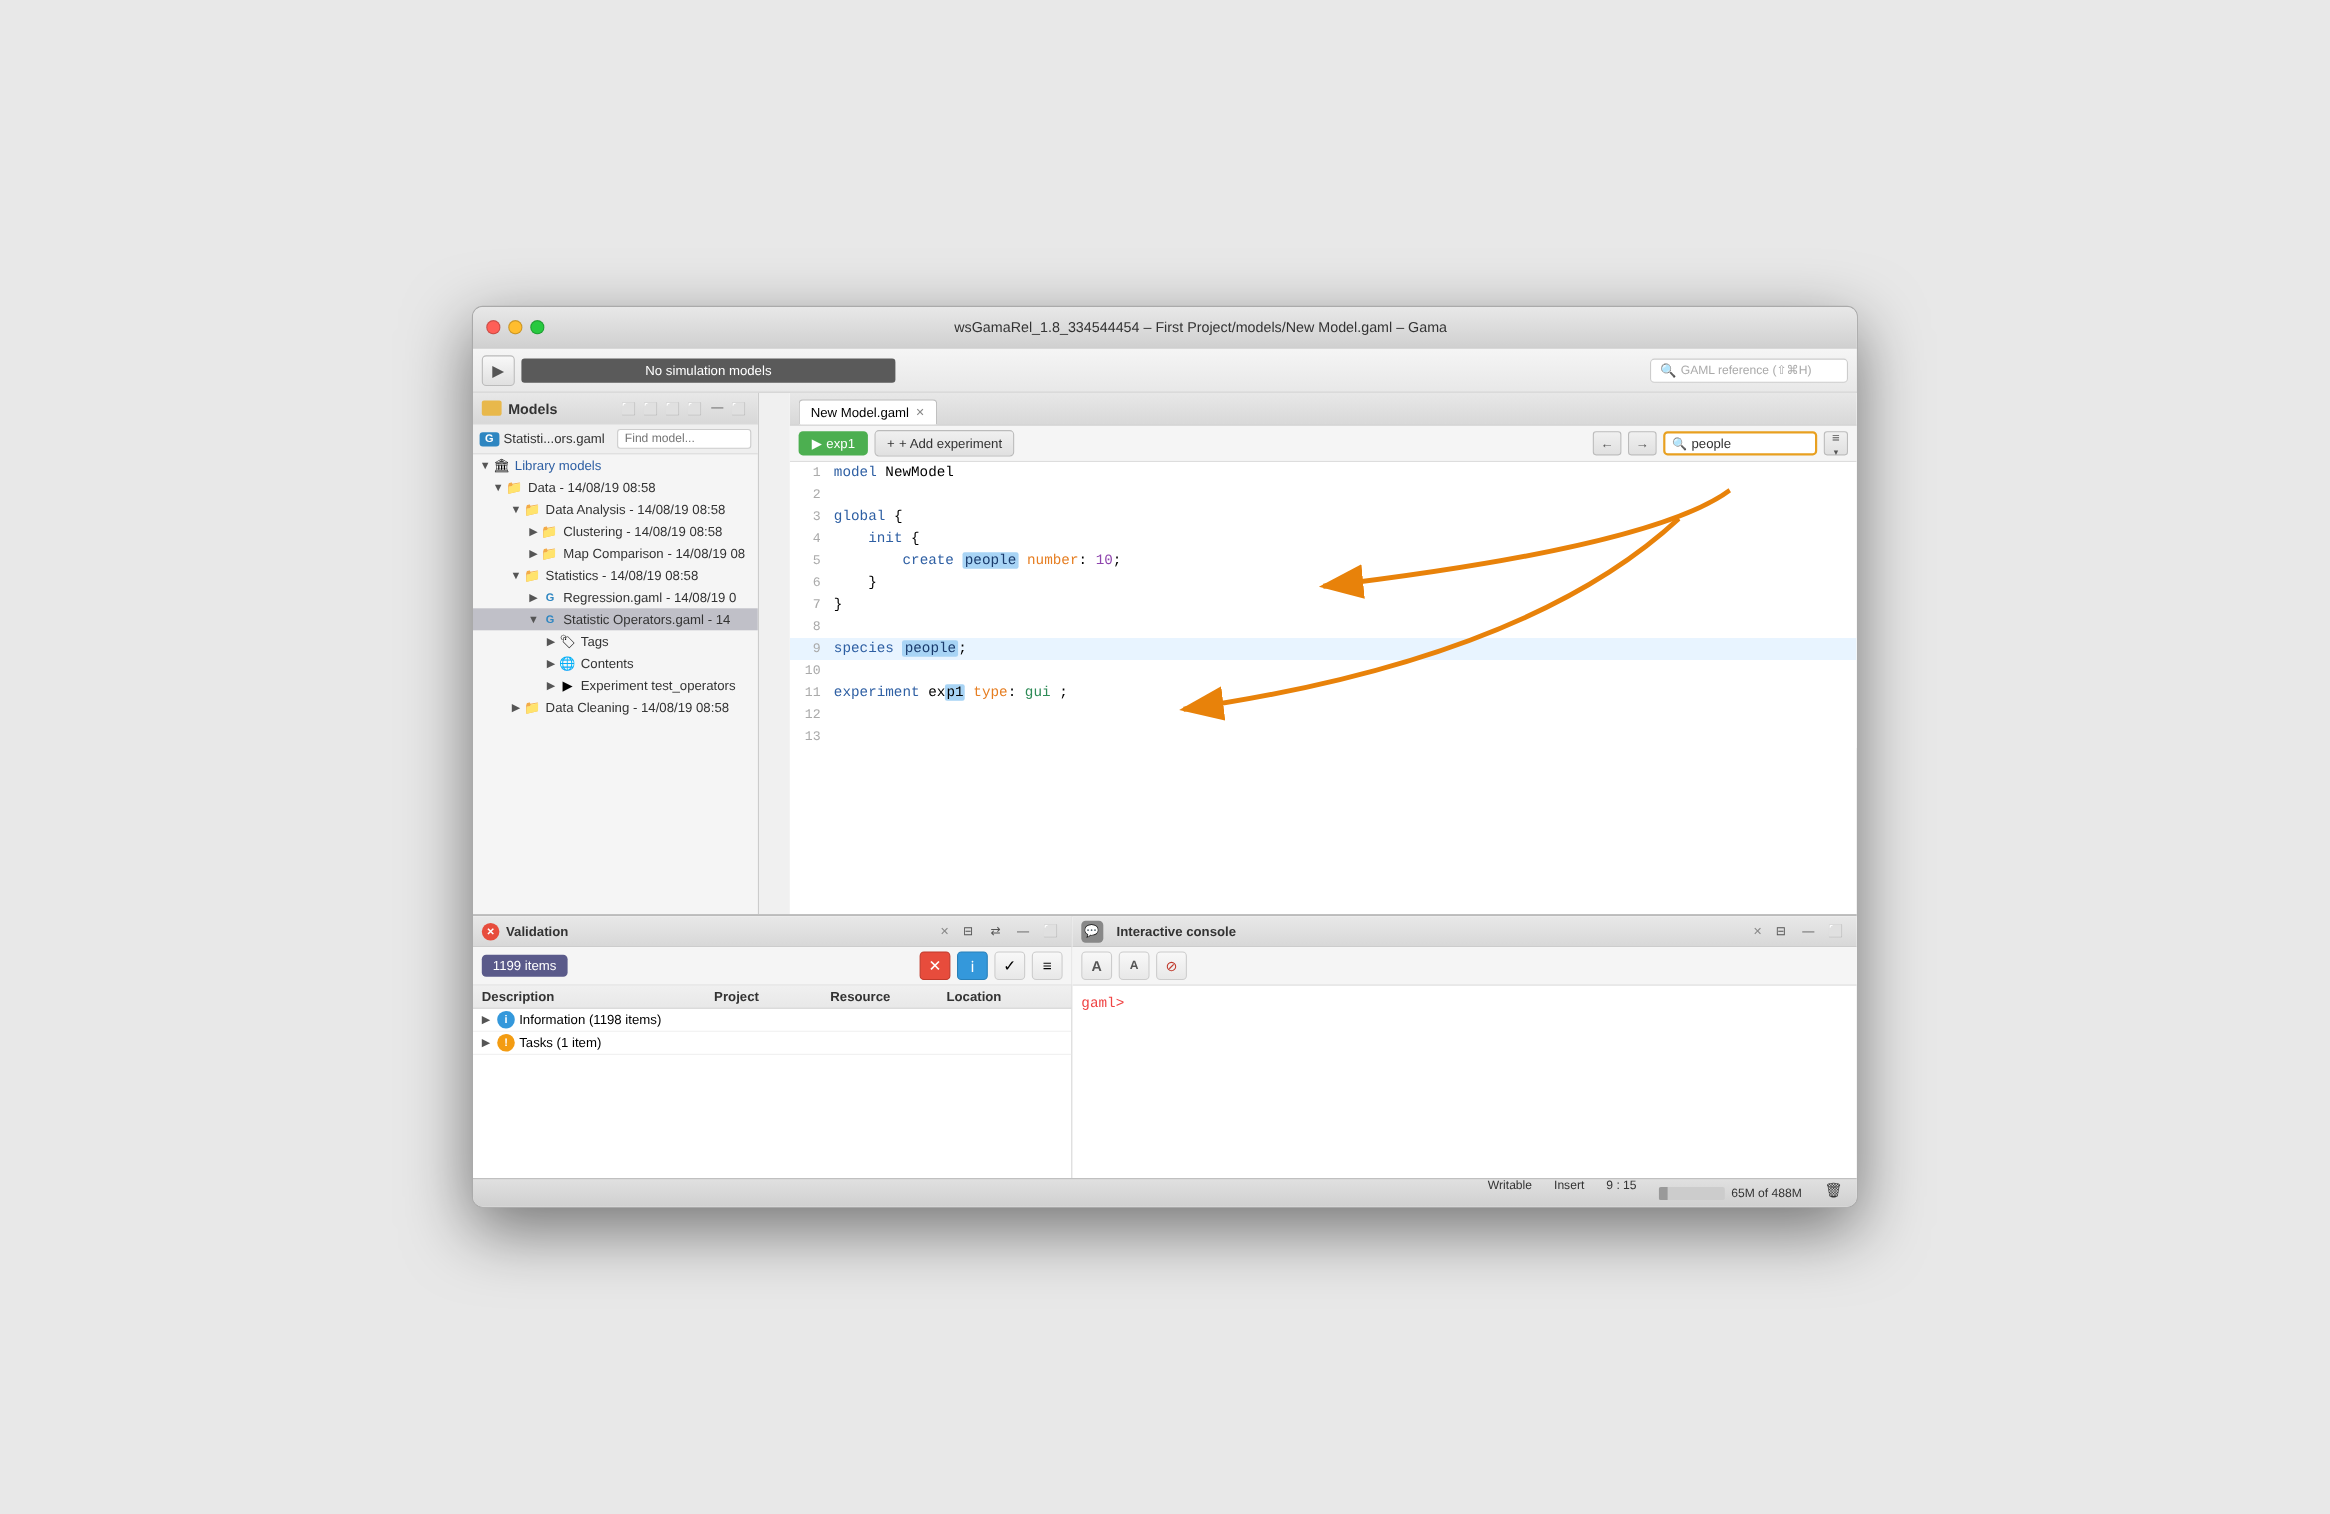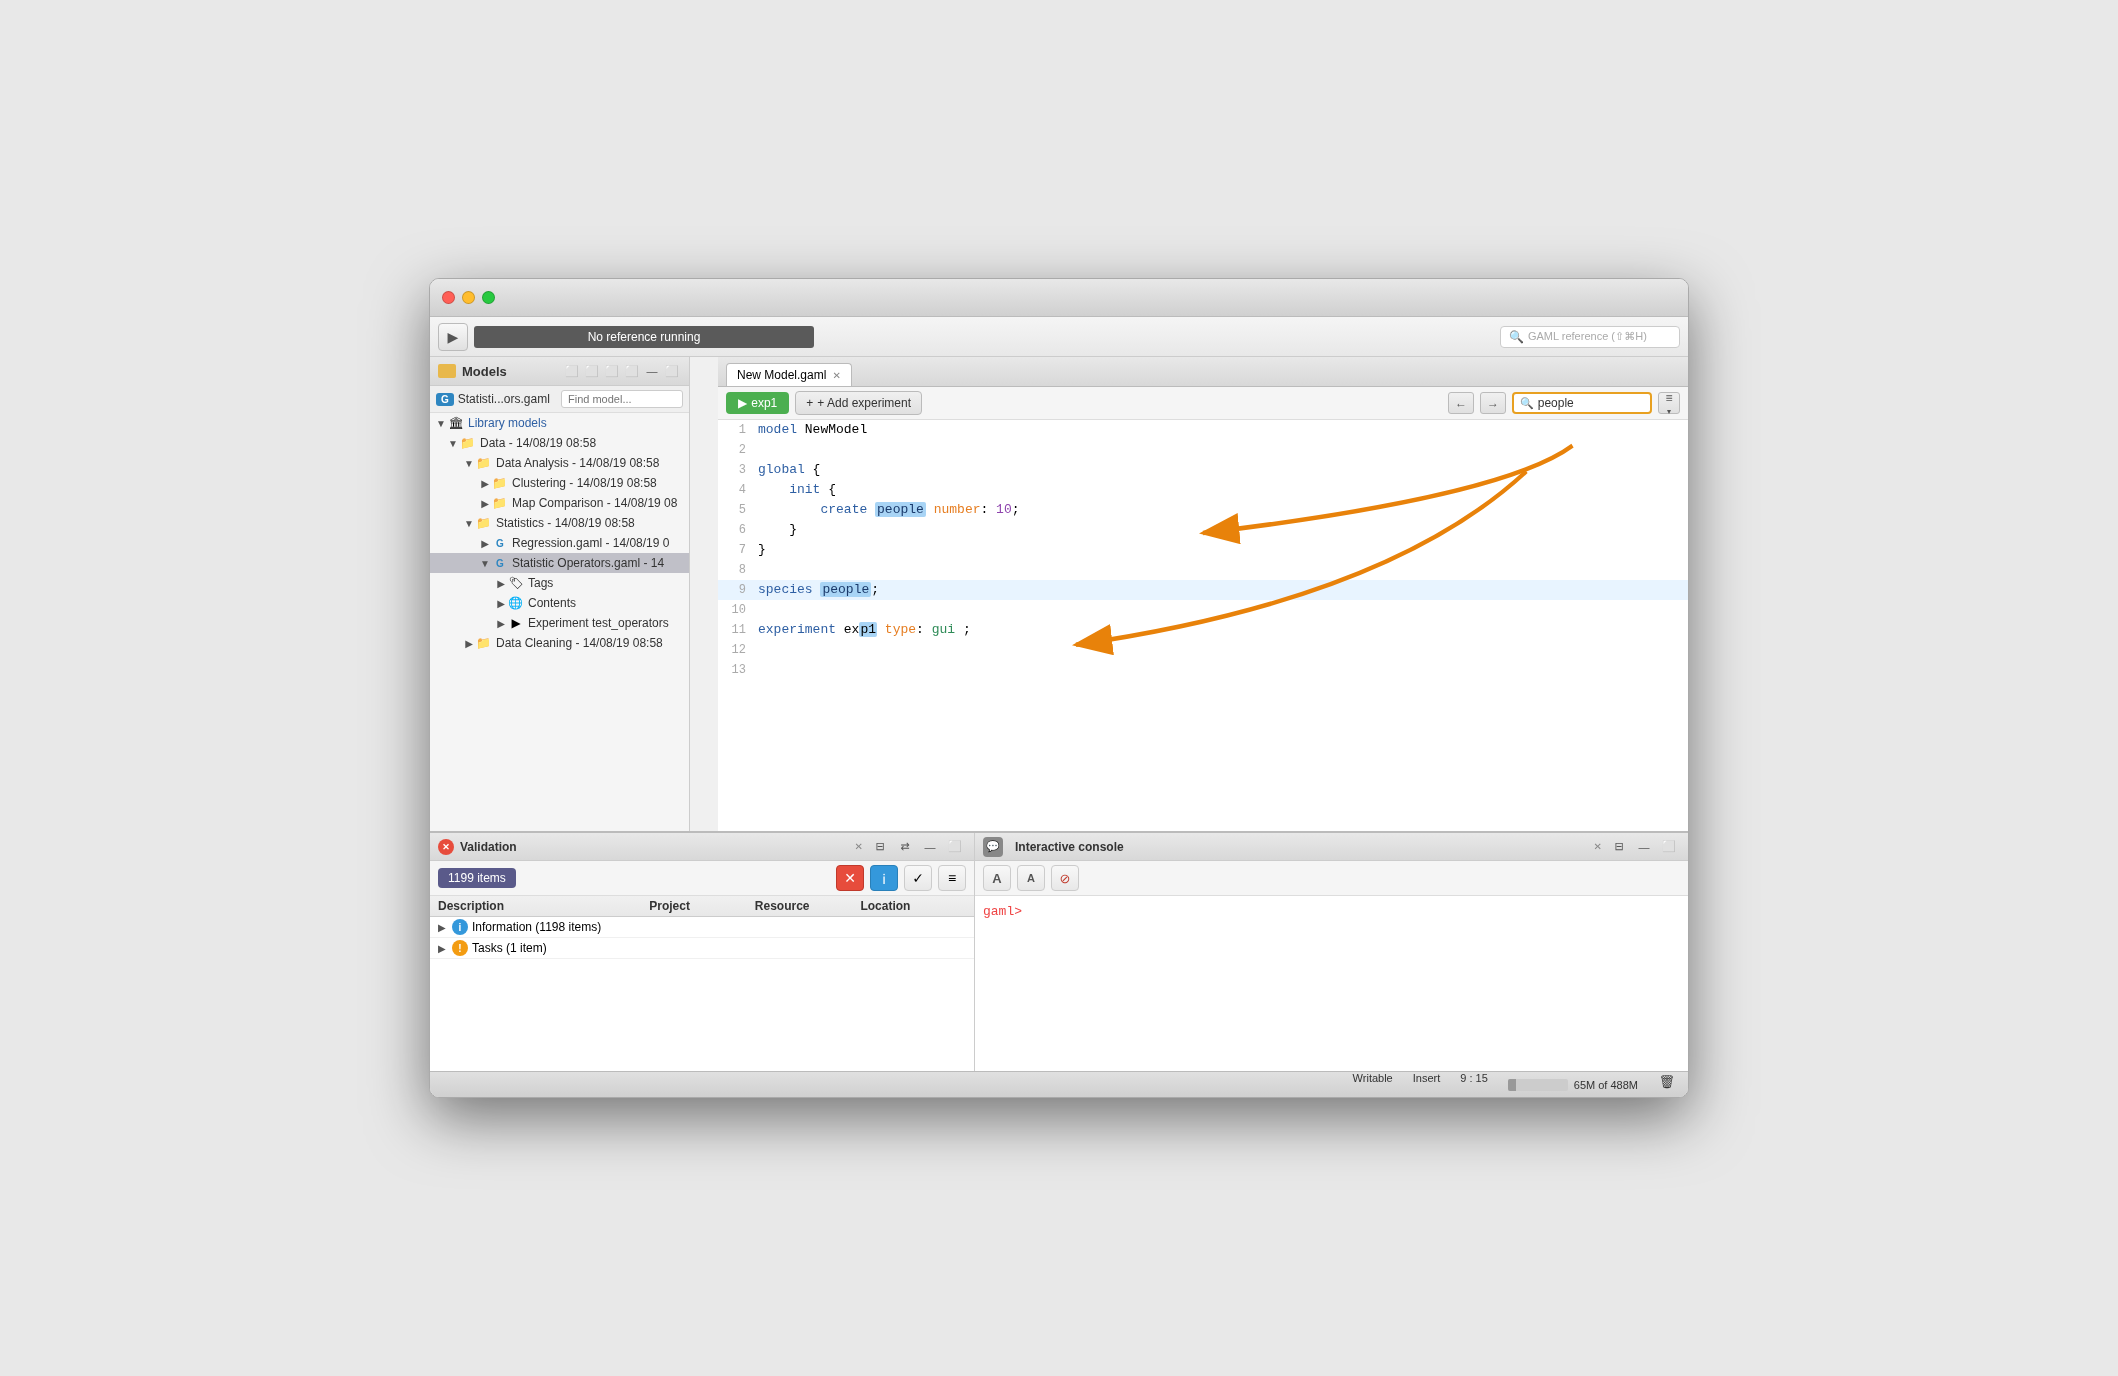--- a/index.html
+++ b/index.html
@@ -639,25 +639,26 @@
 <body>
 
 <div class="window">
 
   <div class="title-bar">
     <div class="traffic-lights">
       <div class="traffic-light tl-close"></div>
       <div class="traffic-light tl-minimize"></div>
       <div class="traffic-light tl-maximize"></div>
     </div>
+    <div class="title-text">wsGamaRel_1.8_334544454 – First Project/models/New Model.gaml – Gama</div>
   </div>
 
   <div class="toolbar">
     <div class="run-btn">▶</div>
-    <div class="status-bar-top">No reference running</div>
+    <div class="status-bar-top">No simulation models</div>
     <div class="toolbar-spacer"></div>
     <div class="search-gaml">
       <span>🔍</span>
       <span style="font-size:11px;color:#aaa;">GAML reference (⇧⌘H)</span>
     </div>
   </div>
 
   <div class="main-area">
 
     <div class="sidebar">

